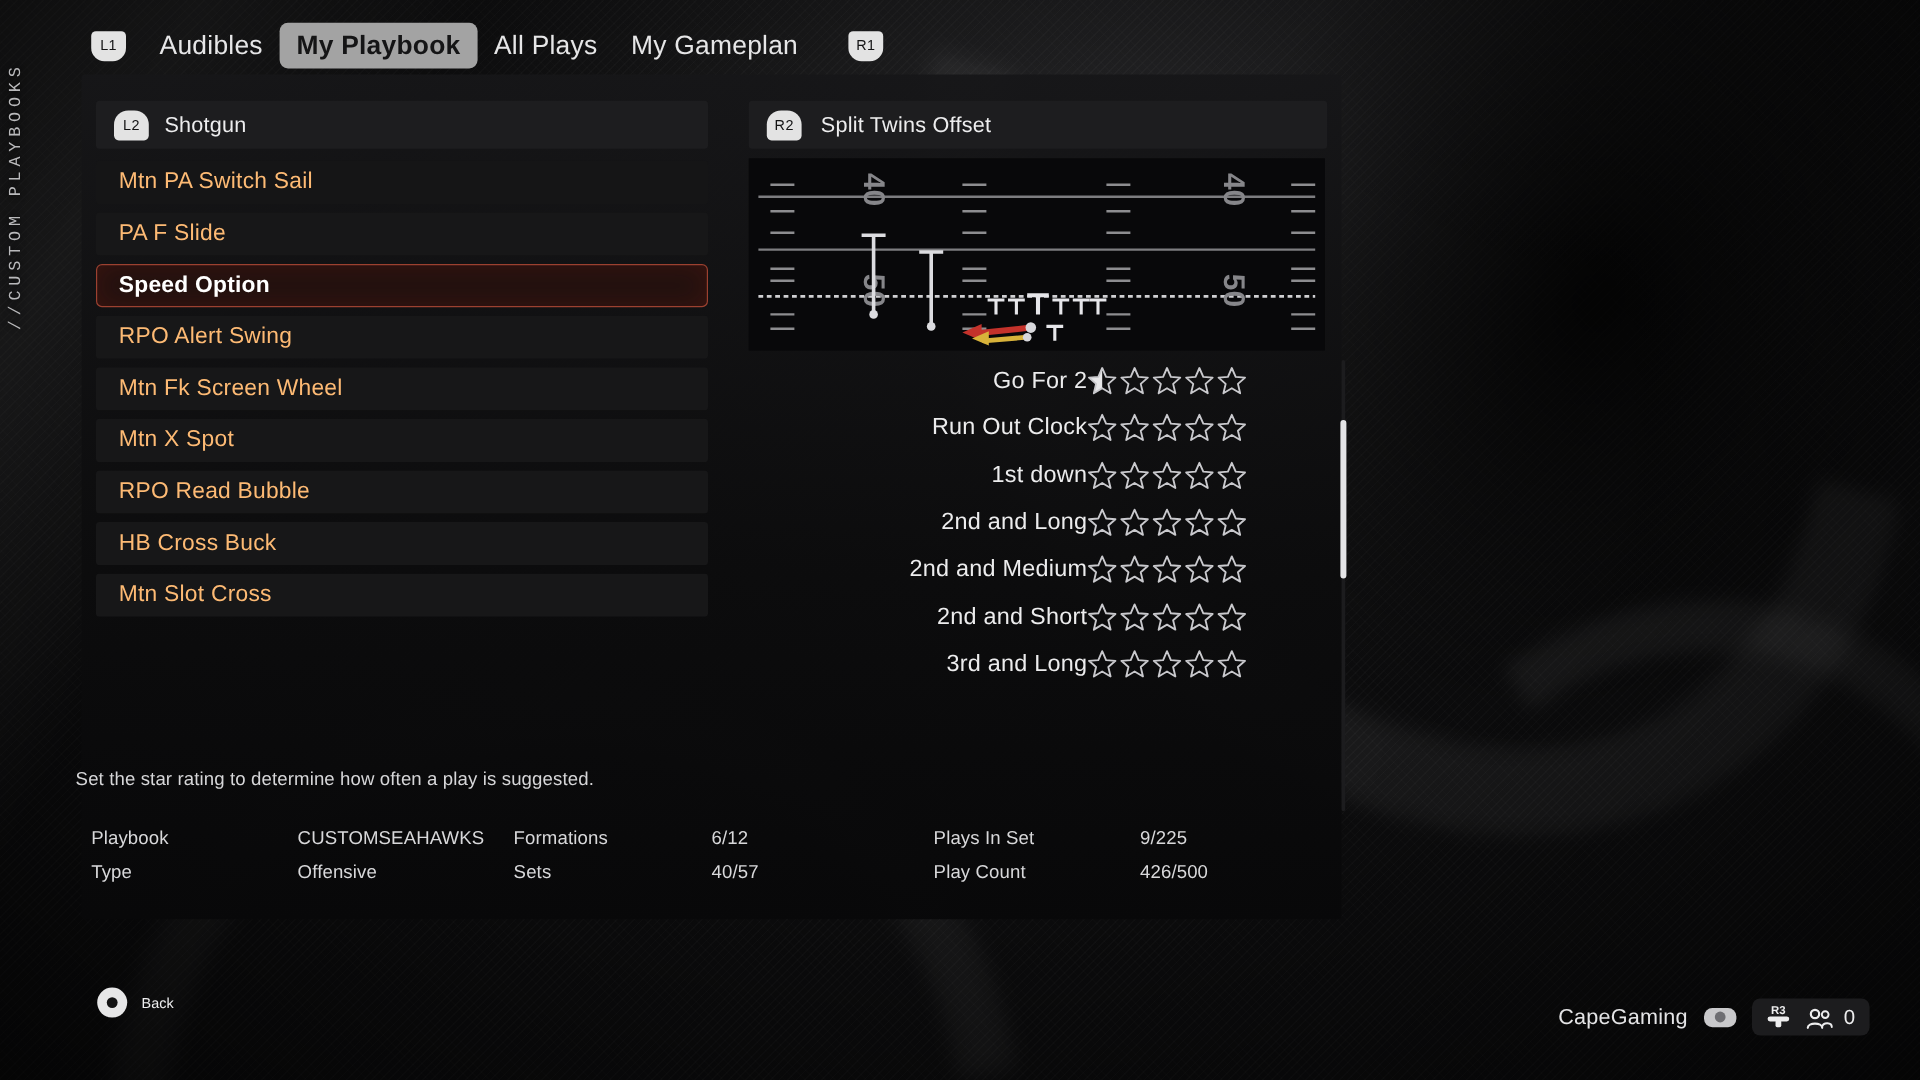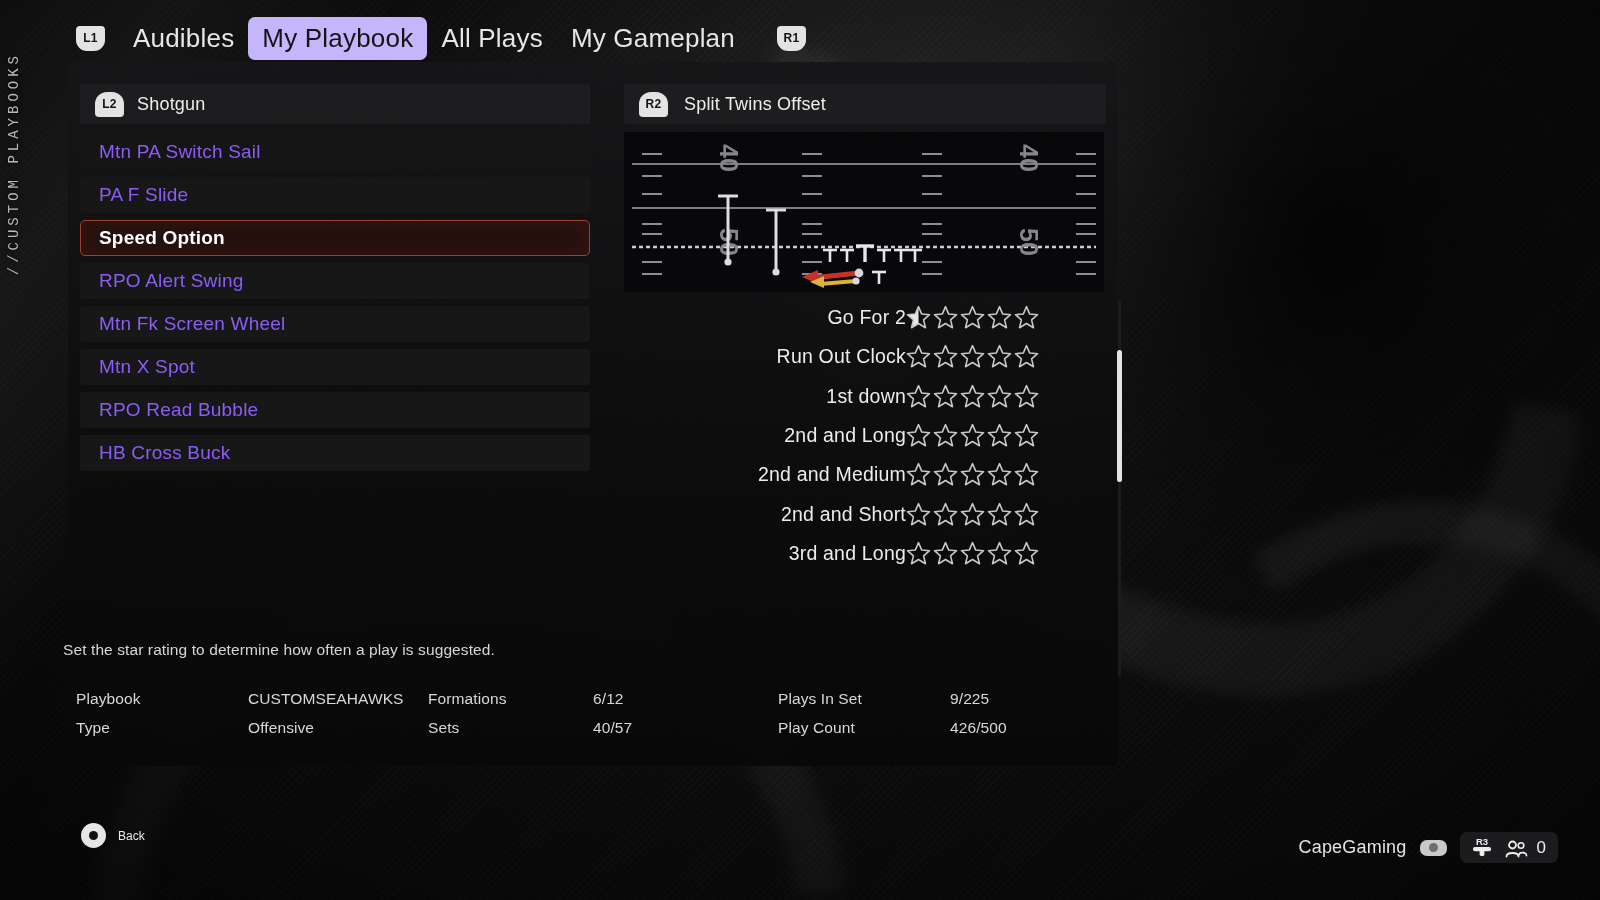--- a/index.html
+++ b/index.html
@@ -96,38 +96,38 @@
   
   .tabbar {
     position: absolute; left: 76px; top: 20px;
     display: flex; align-items: center; gap: 0px;
     height: 36px;
   }
   .bumper {
     display: inline-flex; align-items: center; justify-content: center;
     width: 29px; height: 25px;
     background: #e3e3e3; color: #131314;
-    font-size: 12px; font-weight: bold;
+    font-size: 12px; font-weight: normal;
     font-family: "Liberation Sans", sans-serif;
     border-radius: 4px 4px 11px 11px;
     letter-spacing: .3px;
   }
   .bumper.trigger { border-radius: 12px 12px 4px 4px; }
   .tab {
-    font-size: 26px;
+    font-size: 22px;
     color: #e6e6e7;
     padding: 6px 14px;
     border-radius: 7px;
     white-space: nowrap;
     letter-spacing: .2px;
   }
   .tab.active {
-    background: #c4b5fd;
+    background: #a3a3a3;
     color: #151516;
-    font-weight: normal;
+    font-weight: bold;
   }
   .tabbar .bumper:first-child { margin-right: 14px; }
   .tabbar .bumper.r1 { margin-left: 28px; }
 
   
   .panel {
     position: absolute; left: 68px; top: 62px;
     width: 1050px; height: 704px;
     background: linear-gradient(180deg, rgba(22,22,24,.94) 0%, rgba(12,12,13,.96) 58%, rgba(8,8,9,.97) 100%);
     border-radius: 3px;
@@ -150,21 +150,21 @@
     width: 510px;
   }
   .play-row {
     position: relative;
     height: 36px; margin-bottom: 7px;
     display: flex; align-items: center;
     padding-left: 18px;
     background: #171718;
     border-radius: 3px;
     border: 1px solid transparent;
-    color: #8b5cf6;
+    color: #fdba74;
     font-size: 19px;
     letter-spacing: .2px;
   }
   .play-row:first-child { background: #151516; }
   .play-row.selected {
     background: #22110f;
     border: 1.5px solid #9c4130;
     border-radius: 5px;
     color: #ffffff;
     font-weight: bold;
@@ -308,20 +308,21 @@
 
     <div class="playlist">
       <div class="play-row">Mtn PA Switch Sail</div>
       <div class="play-row">PA F Slide</div>
       <div class="play-row selected">Speed Option</div>
       <div class="play-row">RPO Alert Swing</div>
       <div class="play-row">Mtn Fk Screen Wheel</div>
       <div class="play-row">Mtn X Spot</div>
       <div class="play-row">RPO Read Bubble</div>
       <div class="play-row">HB Cross Buck</div>
+      <div class="play-row">Mtn Slot Cross</div>
     </div>
 
     <div class="playart">
       <svg width="480" height="160" viewBox="0 0 480 160">
         <rect x="0" y="0" width="480" height="160" fill="#08080a"></rect>
 
         <g stroke="#7d7d80" stroke-width="2">
           <line x1="8" y1="32" x2="472" y2="32"></line>
           <line x1="8" y1="76" x2="472" y2="76"></line>
         </g>

